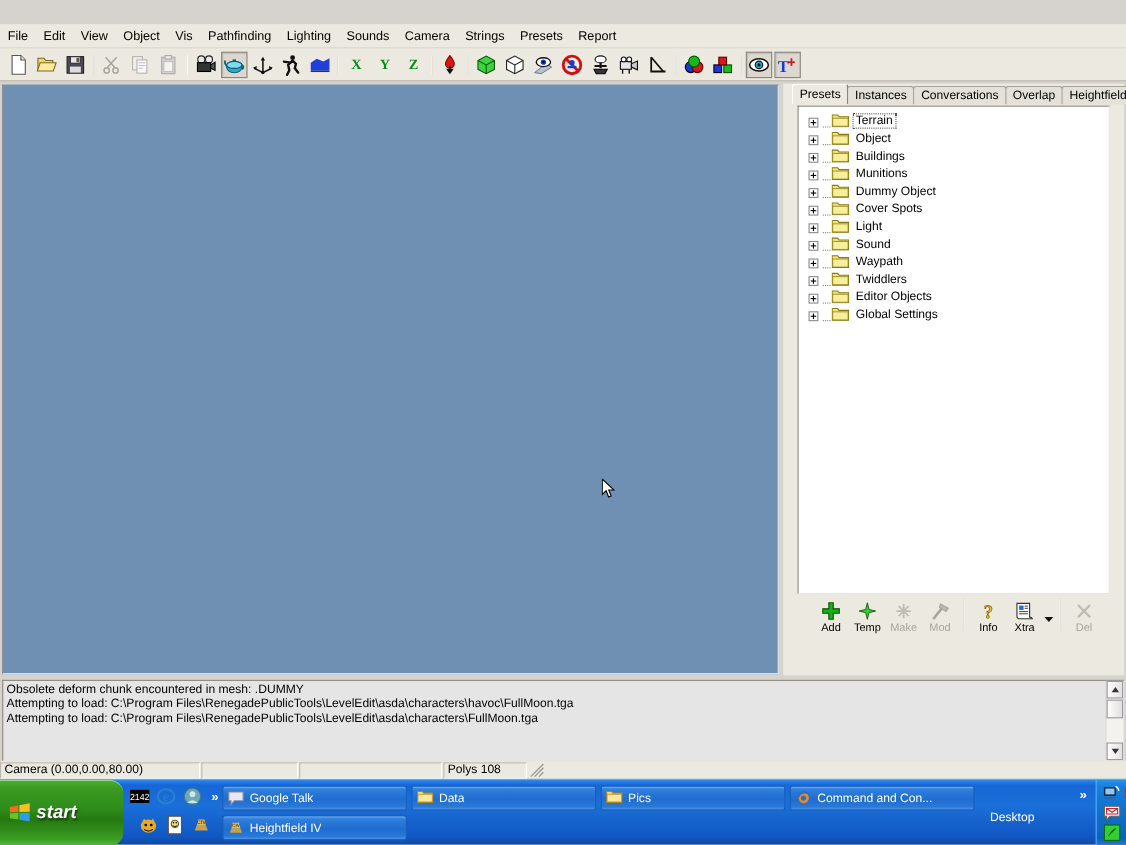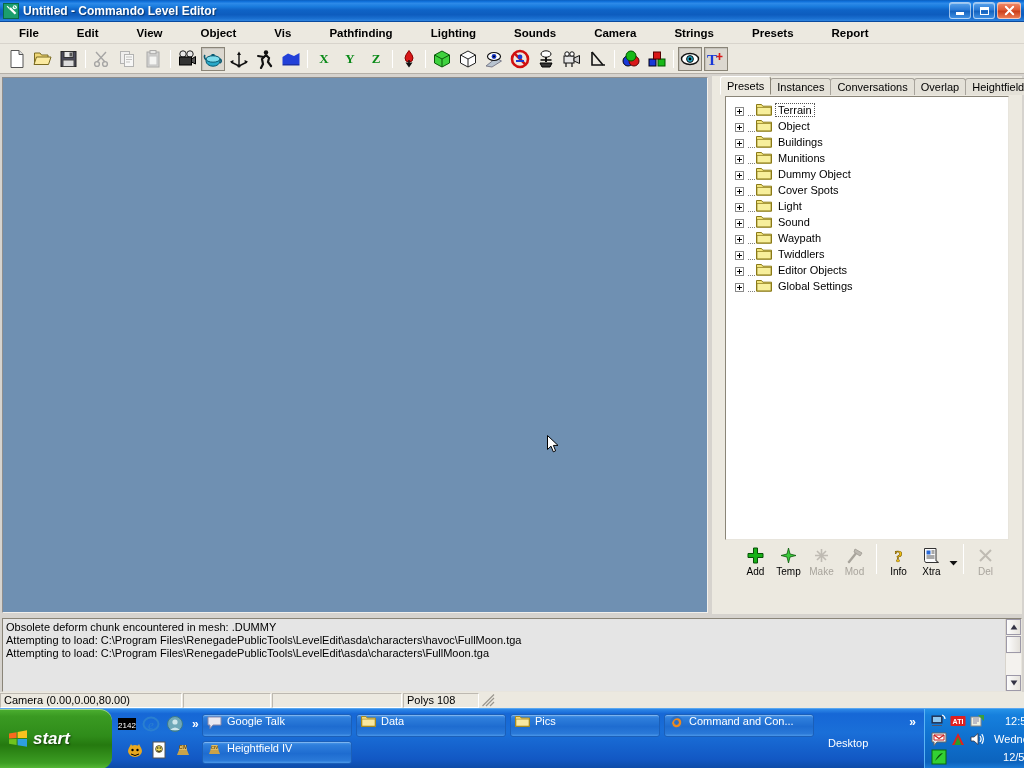--- a/index.html
+++ b/index.html
@@ -58,22 +58,22 @@
   .glyph-max { width: 9px; height: 8px; border: 1px solid #fff; border-top-width: 3px; }
 
   
   .menubar {
     position: absolute; left: 0; top: 22px; width: 1024px; height: 22px;
     background: #ece9e0;
     display: flex; align-items: center;
     border-bottom: 1px solid #d8d4cc;
   }
   .menuitem {
-    padding: 2px 19px; font-size: 11.5px; color: #000;
-    white-space: nowrap; cursor: default; font-weight: bold;
+    padding: 2px 7px; font-size: 11.5px; color: #000;
+    white-space: nowrap; cursor: default;
   }
 
   
   .toolbar {
     position: absolute; left: 0; top: 44px; width: 1024px; height: 30px;
     background: #ece9e0;
     display: flex; align-items: center;
     border-bottom: 1px solid #b5b0a8;
   }
   .tb-btn {
@@ -279,25 +279,25 @@
   }
   .ql-row { display: flex; align-items: center; height: 26px; gap: 6px; }
   .ql-ico { width: 18px; height: 18px; flex: none; }
   .ql-chev { color: #fff; font-size: 12px; font-weight: bold; margin-left: 2px; }
   .tasks {
     flex: 1; display: flex; flex-direction: column;
     padding: 3px 0 0 0; position: relative;
   }
   .task-row { display: flex; height: 27px; align-items: center; gap: 4px; }
   .task {
-    width: 150px; height: 23px; flex: none;
+    width: 168px; height: 23px; flex: none;
     background: linear-gradient(to bottom, #4e9bec 0%, #2f7fdc 14%, #1e6cd0 55%, #2a79d8 88%, #4b97e8 100%);
     border: 1px solid #1b5fb8;
     border-radius: 3px;
-    display: flex; 
+    display: flex; align-items: center;
     padding: 0 4px;
     color: #fff; font-size: 11px;
     overflow: hidden; white-space: nowrap;
     box-shadow: inset 0 1px 0 rgba(255,255,255,0.28);
   }
   .task.active {
     background: linear-gradient(to bottom, #1d5fbb 0%, #18569f 20%, #1b5da8 60%, #2a72c4 100%);
     box-shadow: inset 1px 1px 2px rgba(0,0,0,0.4);
   }
   .task-ico { width: 16px; height: 16px; flex: none; margin-right: 4px; }
@@ -320,44 +320,20 @@
   .tray-row { display: flex; align-items: center; height: 18px; }
   .tray-icons { display: flex; align-items: center; gap: 3px; width: 66px; }
   .tray-time { color: #fff; font-size: 11px; margin-left: auto; white-space: nowrap; }
   .tr-ico { width: 16px; height: 16px; flex: none; }
 </style>
 </head>
 <body>
 
 <div id="app">
 
-  <div class="titlebar">
-    <div class="title-ico">
-      <svg width="13" height="13" viewBox="0 0 16 16">
-        <path d="M3 2 L6 5 L5 6 L2 3 Z" fill="#fff"></path>
-        <path d="M5 6 L12 13 L14 11 L7 4 Z" fill="#fff"></path>
-        <circle cx="12" cy="4" r="2.6" fill="#fff"></circle>
-        <path d="M11 3 L13 5" stroke="#1b9e6e" stroke-width="1.3"></path>
-      </svg>
-    </div>
-    <div class="title-text">Untitled - Commando Level Editor</div>
-    <div class="title-btns">
-      <div class="tbtn">
-          <div class="glyph-min"></div>
-        </div>
-      <div class="tbtn">
-          <div class="glyph-max"></div>
-        </div>
-      <div class="tbtn close">
-        <svg width="11" height="11" viewBox="0 0 12 12">
-          <path d="M2 2 L10 10 M10 2 L2 10" stroke="#fff" stroke-width="2.2" stroke-linecap="round"></path>
-        </svg>
-      </div>
-    </div>
-  </div>
 
   <div class="menubar" id="menubar">
       <div class="menuitem">File</div>
       <div class="menuitem">Edit</div>
       <div class="menuitem">View</div>
       <div class="menuitem">Object</div>
       <div class="menuitem">Vis</div>
       <div class="menuitem">Pathfinding</div>
       <div class="menuitem">Lighting</div>
       <div class="menuitem">Sounds</div>

